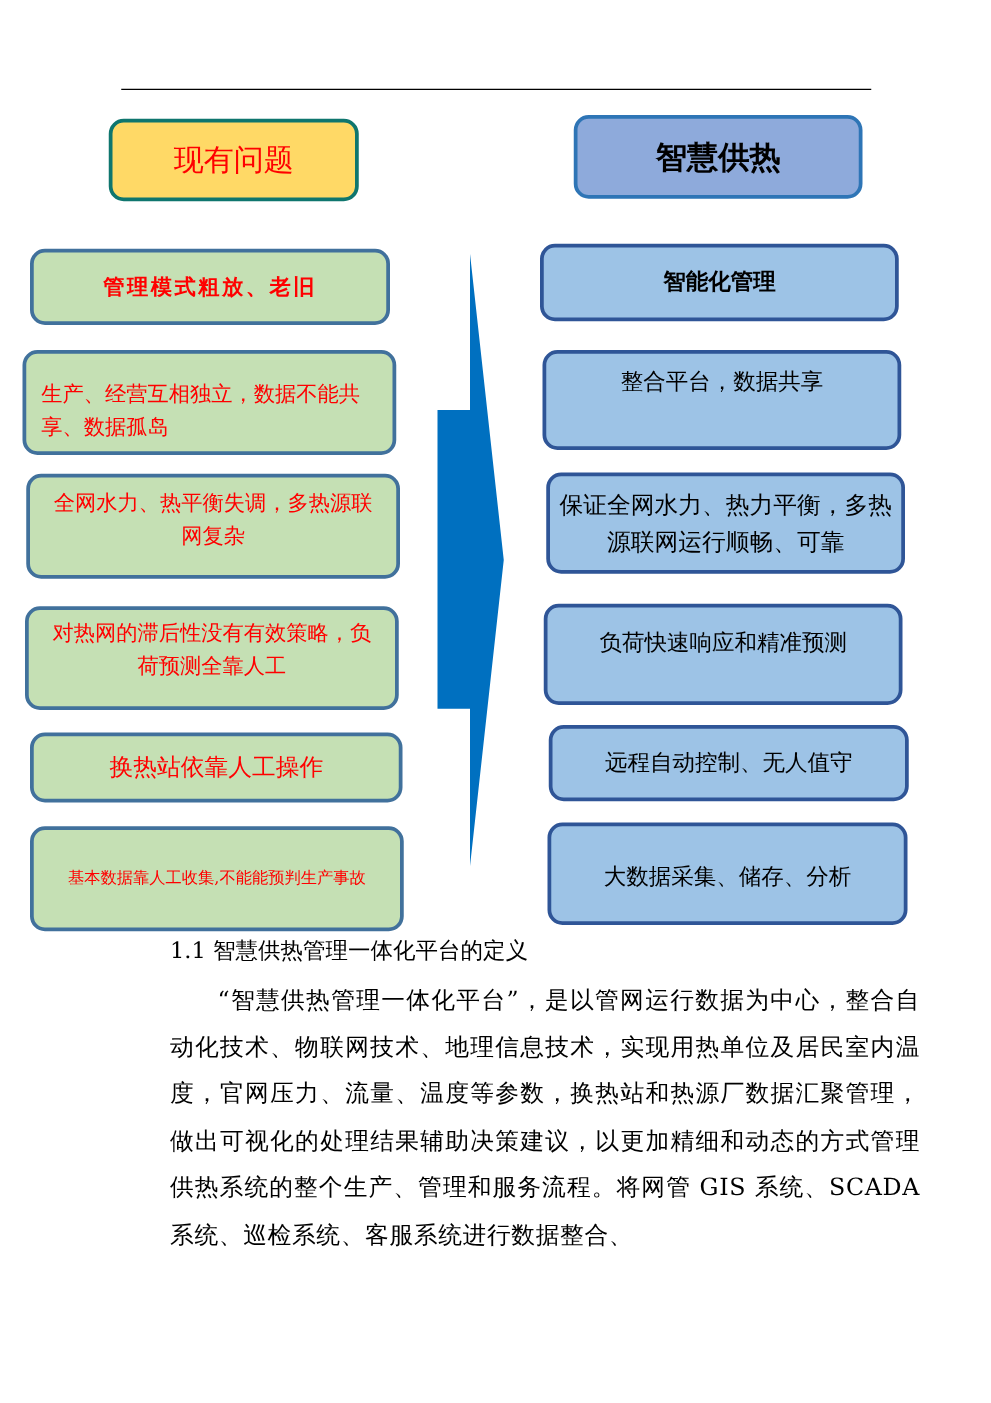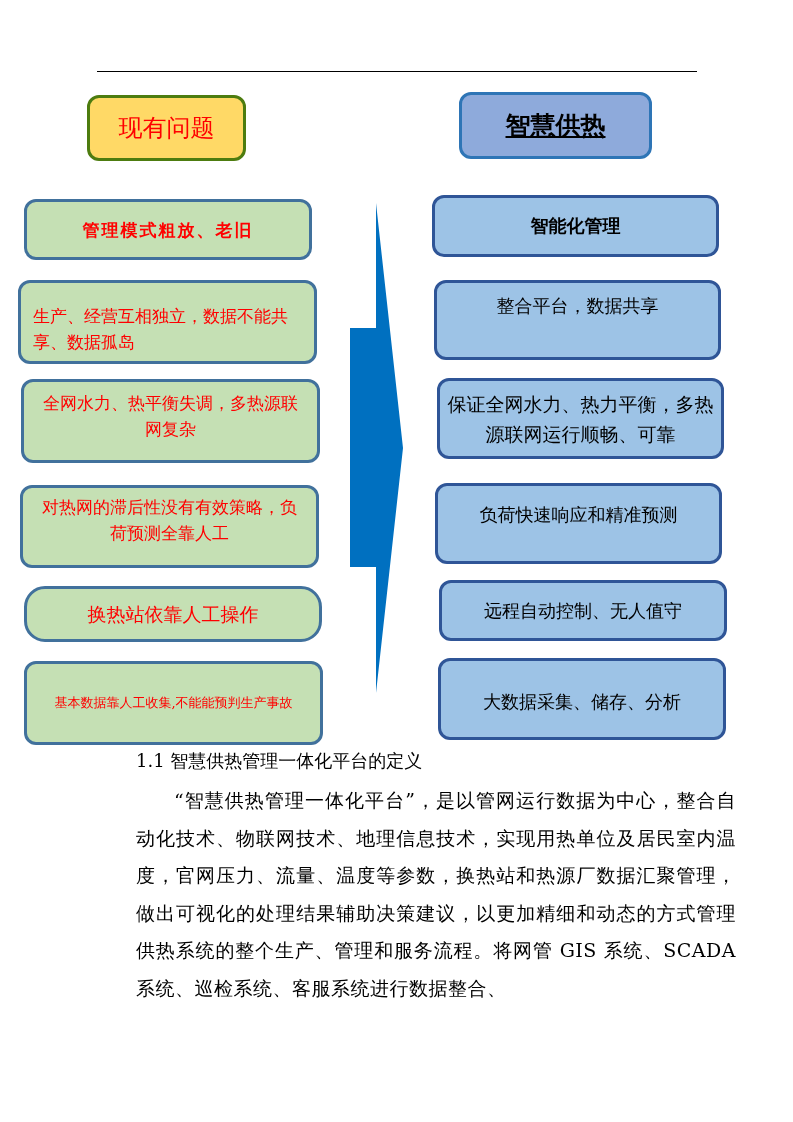--- a/index.html
+++ b/index.html
@@ -2,26 +2,26 @@
 <html><head>
   <meta charset="utf-8">
   <style>
     html, body { margin: 0; padding: 0; background: #ffffff; }
     body { width: 793px; height: 1122px; position: relative; overflow: hidden;
            font-family: "DejaVu Sans", "Liberation Sans", sans-serif; }
     .rule { position: absolute; left: 97px; top: 71px; width: 600px; height: 0;
             border-top: 1.5px solid #000; }
     .box { position: absolute; box-sizing: border-box; border-radius: 12px;
            display: flex; justify-content: center; text-align: center; }
-    .head-left { left: 87px; top: 95px; width: 159px; height: 66px;
-                 background: #ffd966; border: 3px solid #4d7c0f;
+    .head-left { left: 87px; top: 95px; width: 200px; height: 66px;
+                 background: #ffd966; border: 3px solid #0f766e;
                  align-items: center; color: #ff0000; font-size: 24px; }
-    .head-right { left: 459px; top: 92px; width: 193px; height: 67px;
+    .head-right { left: 459px; top: 92px; width: 231px; height: 67px;
                   background: #8eaadb; border: 3px solid #2e75b6;
-                  align-items: center; color: #000; font-size: 25px; font-weight: bold; text-decoration: underline; }
+                  align-items: center; color: #000; font-size: 25px; font-weight: bold; }
     .prob { background: #c5e0b4; border: 3px solid #41719c; color: #ff0000;
             font-family: "DejaVu Serif", "Liberation Serif", serif; font-size: 17px;
             line-height: 26px; }
     .sol { background: #9dc3e6; border: 3px solid #2f5597; color: #000;
            font-size: 18px; line-height: 30px; }
     .top-aligned { align-items: flex-start; padding-top: 6px; }
     .centered { align-items: center; }
     .p-left { text-align: left; justify-content: flex-start; padding-left: 12px; }
     .arrow { position: absolute; left: 348px; top: 203px; }
     .doc { position: absolute; left: 98px; top: 746px; width: 600px;
@@ -47,21 +47,21 @@
 </div>
 <div class="box prob top-aligned p-left" style="left:18px;top:280px;width:299px;height:84px;padding-top:8px;">
   <span style="width:264px;margin-top:12px;">生产、经营互相独立，数据不能共享、数据孤岛</span>
 </div>
 <div class="box prob top-aligned" style="left:21px;top:379px;width:299px;height:84px;padding:8px 14px 0;">
   <span style="width:262px;">全网水力、热平衡失调，多热源联网复杂</span>
 </div>
 <div class="box prob top-aligned" style="left:20px;top:485px;width:299px;height:83px;padding:6px 10px 0;">
   <span style="width:270px;">对热网的滞后性没有有效策略，负荷预测全靠人工</span>
 </div>
-<div class="box prob centered" style="left:24px;top:586px;width:298px;height:56px;font-size:19px;border-radius:21px;">
+<div class="box prob centered" style="left:24px;top:586px;width:298px;height:56px;font-size:19px;">
   <span>换热站依靠人工操作</span>
 </div>
 <div class="box prob centered" style="left:24px;top:661px;width:299px;height:84px;font-size:13px;line-height:28px;padding:0 8px;">
   <span style="width:272px;">基本数据靠人工收集,不能能预判生产事故</span>
 </div>
 
 <svg class="arrow" width="60" height="494" viewBox="0 0 60 494">
   <polygon points="28,0 55,245 28,490 28,364 2,364 2,125 28,125" fill="#0070c0"></polygon>
 </svg>
 

